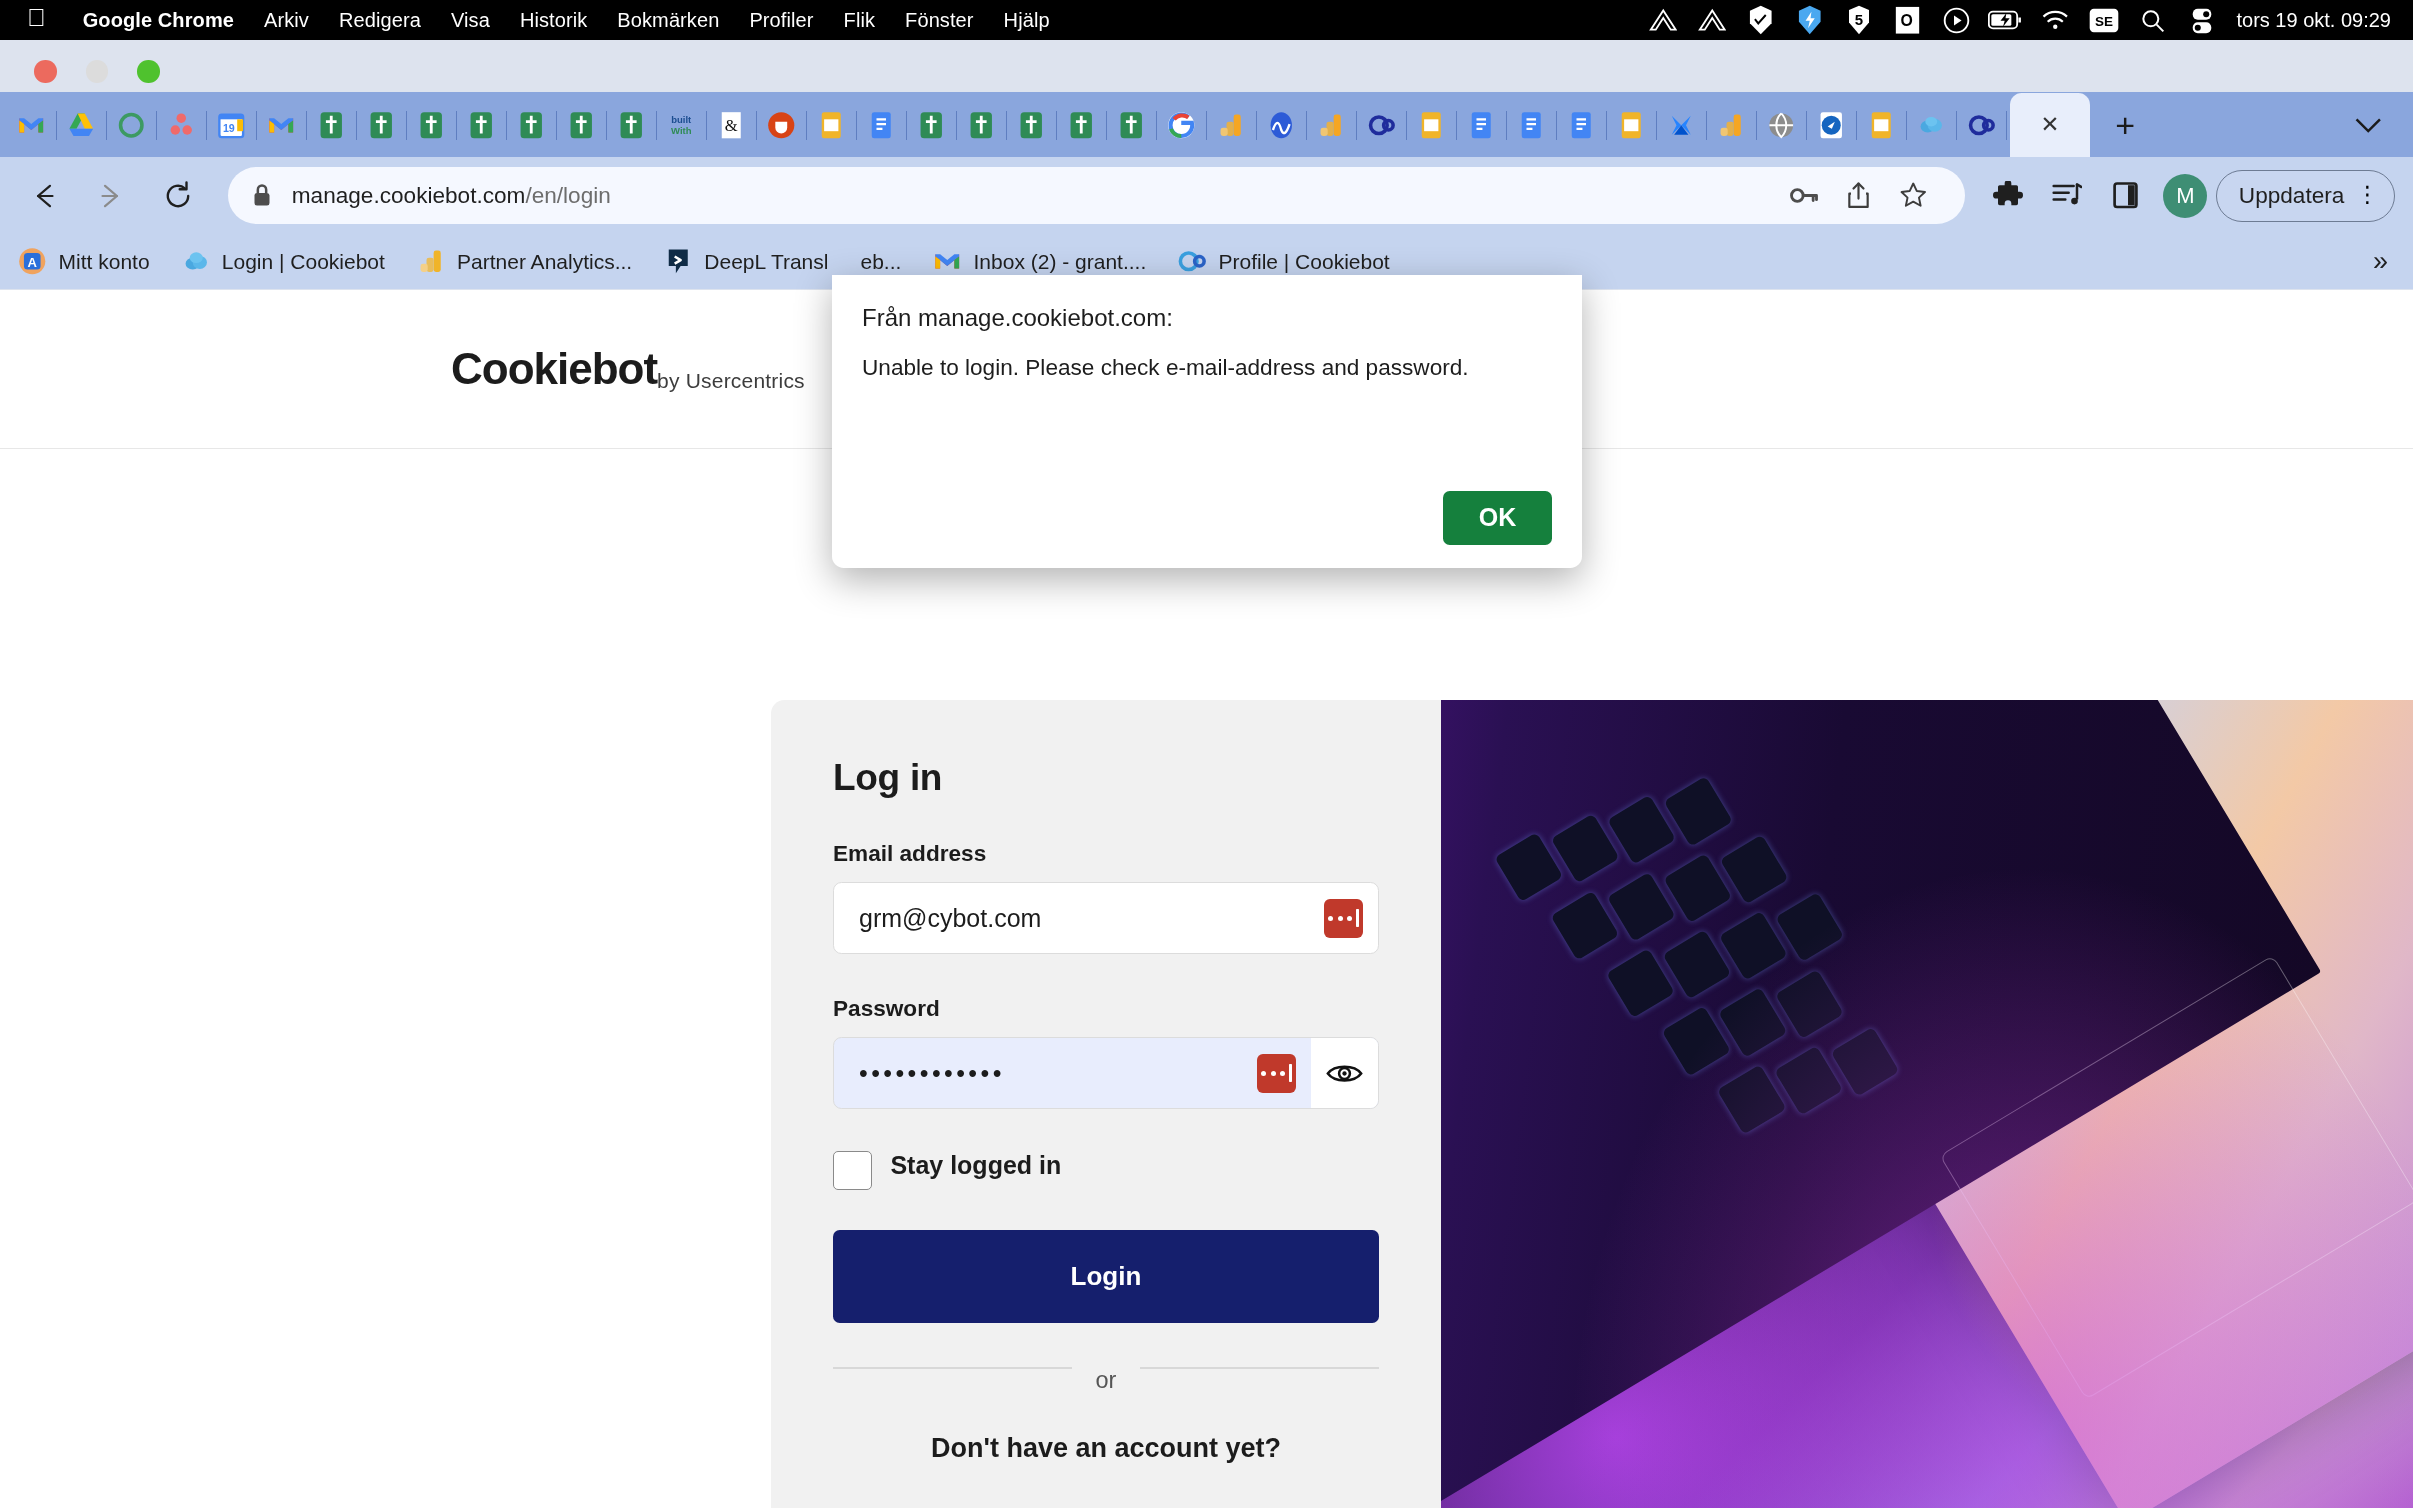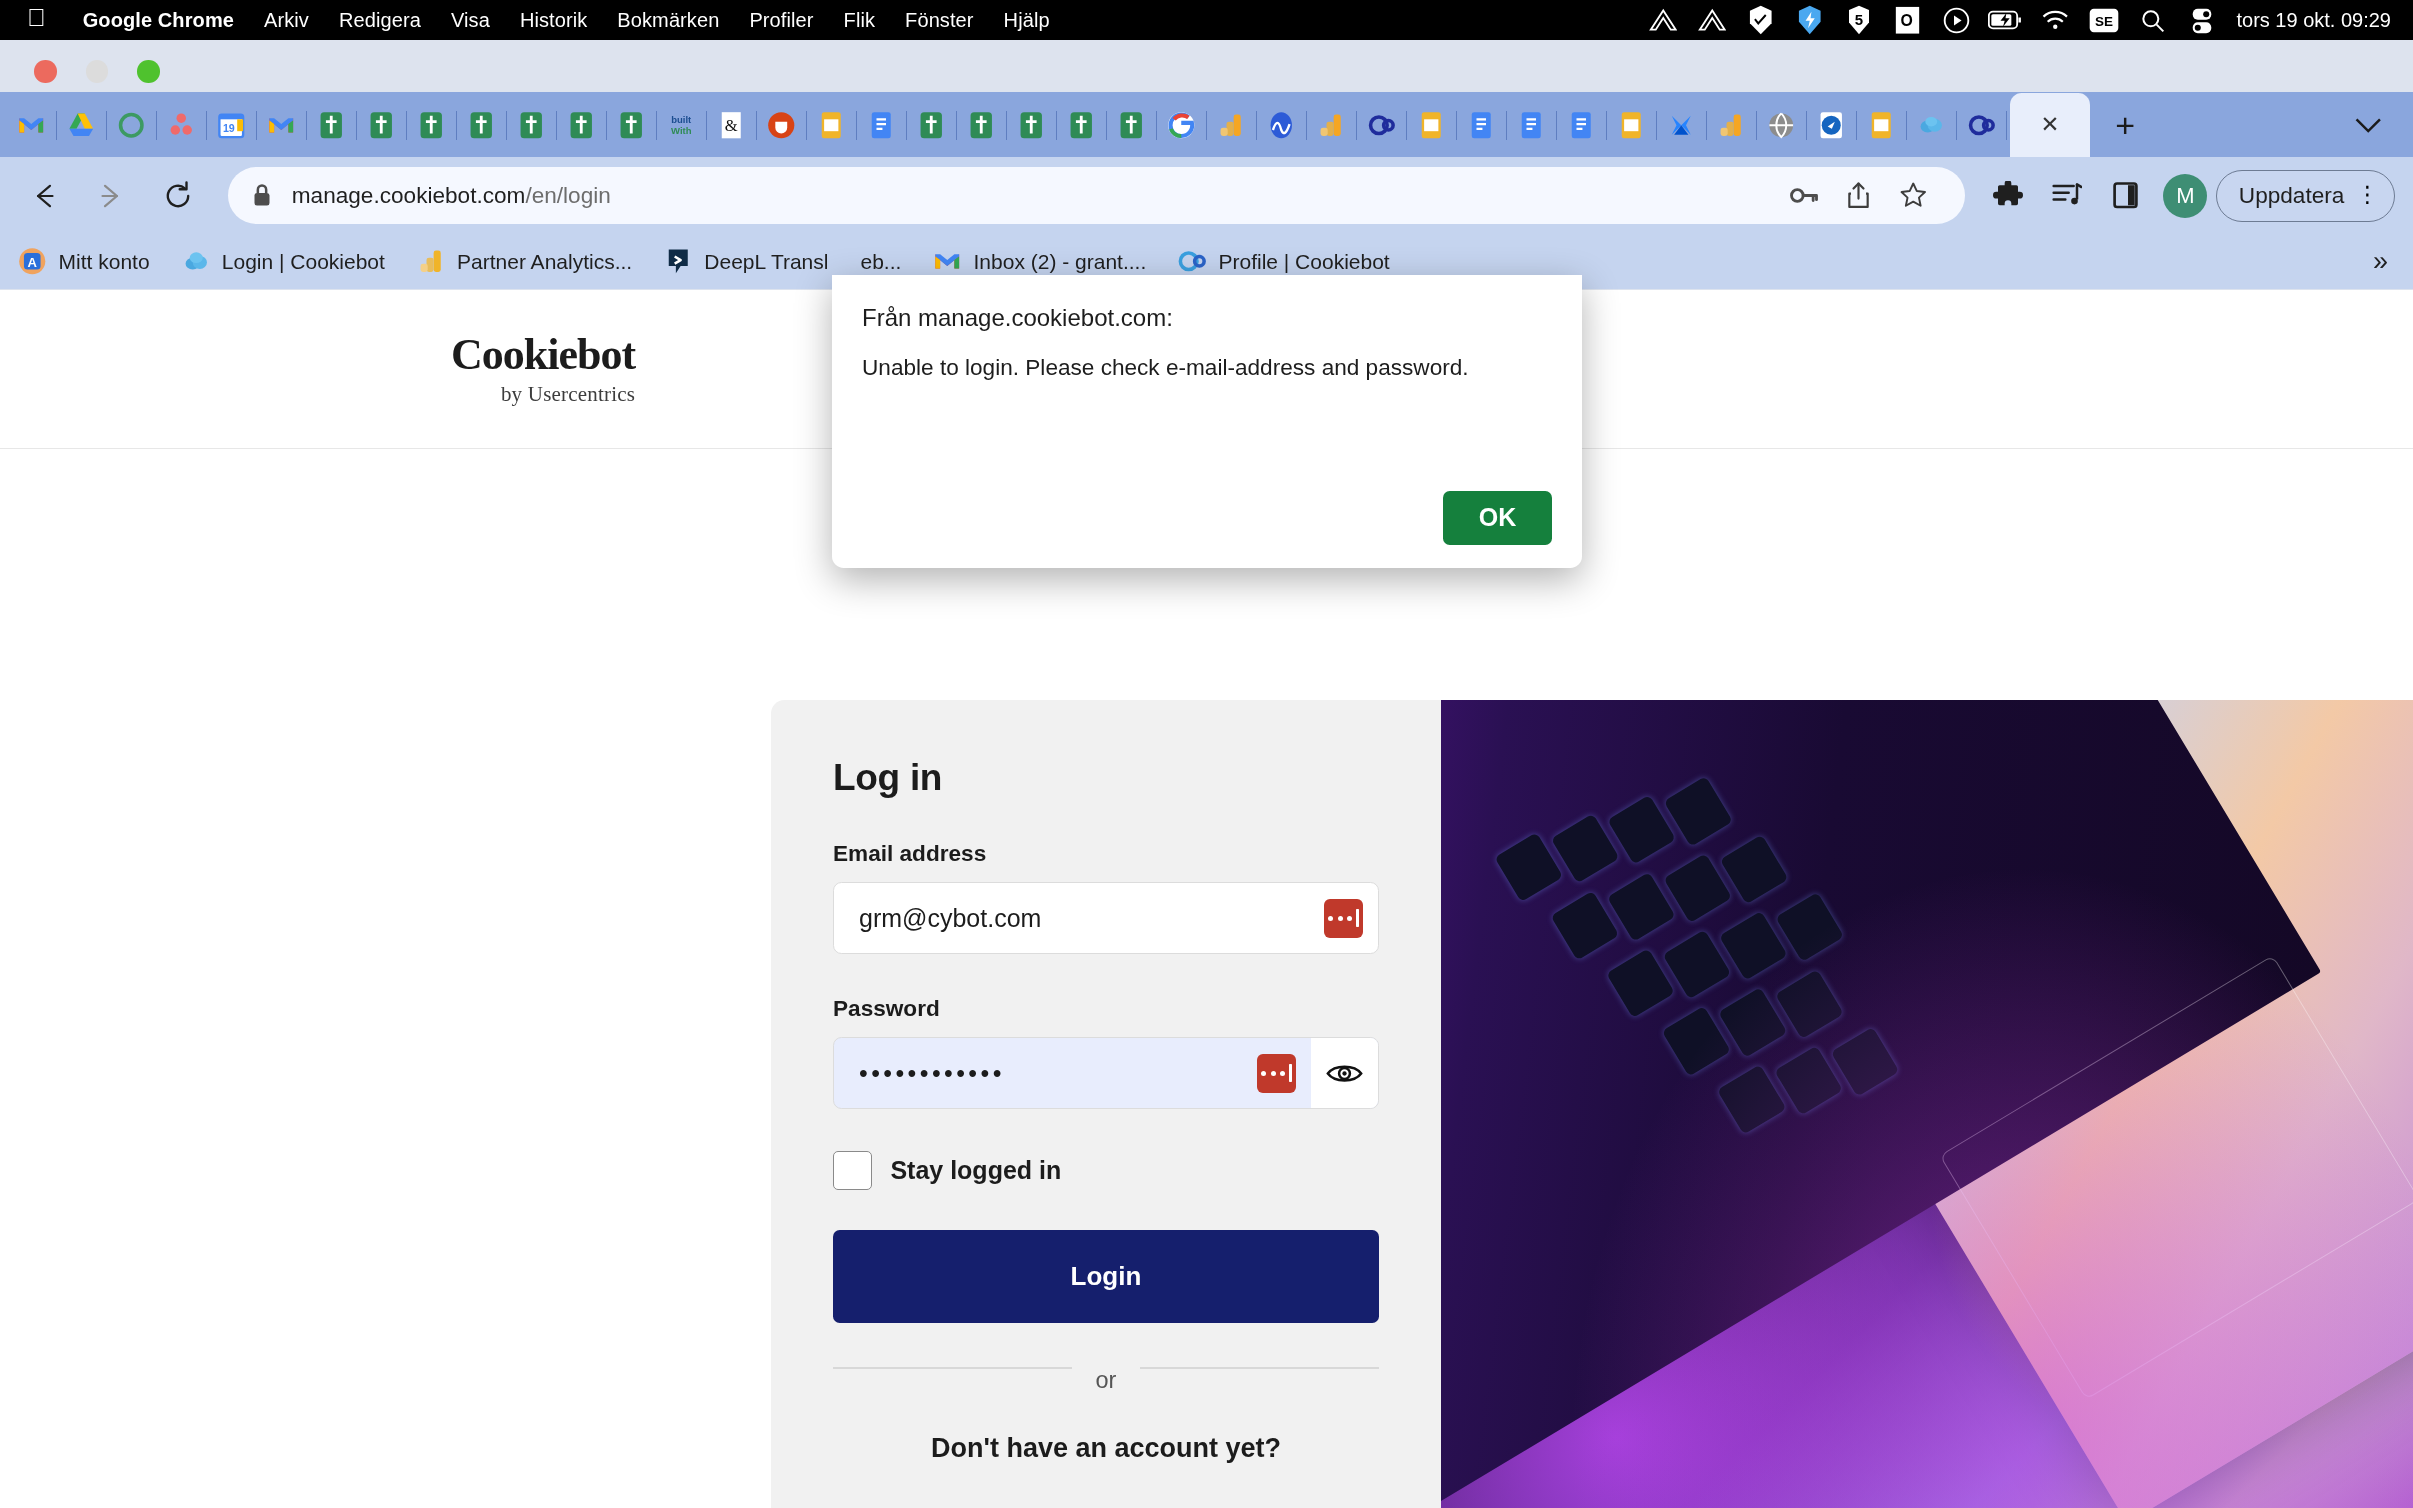--- a/index.html
+++ b/index.html
@@ -181,21 +181,21 @@
     width: 2413px; height: 1218px;
     background: #ffffff;
     overflow: hidden;
   }
   .page-header {
     height: 159px; width: 100%;
     border-bottom: 1.7px solid #e7e7e7;
     display: flex; align-items: center;
     padding-left: 451px;
   }
-  .logo-wrap { display: flex; flex-direction: column; align-items: flex-start; font-family: Liberation Serif, serif; }
+  .logo-wrap { display: flex; flex-direction: row; align-items: flex-start; }
   .logo-main {
     font-size: 44px; font-weight: bold; color: #1c1c1c;
     letter-spacing: -1px; line-height: 1;
   }
   .logo-sub {
     font-size: 21px; color: #3d3d3d; line-height: 1;
     margin-top: 6.7px; align-self: flex-end;
     letter-spacing: 0.2px;
   }
 
@@ -235,21 +235,21 @@
     width: 5px; height: 5px; border-radius: 50%;
     background: #fff; display: block;
   }
   .pw-badge .bar { width: 2.5px; height: 18.4px; background: #fff; border-radius: 0.8px; }
   .eye-box {
     width: 67px; height: 72px; background: #ffffff;
     display: flex; align-items: center; justify-content: center;
     flex: 0 0 auto;
   }
 
-  .checkrow { display: flex; align-items: center; gap: 18.4px; margin-top: 42px; }
+  .checkrow { display: flex; gap: 18.4px; margin-top: 42px; }
   .checkbox {
     width: 39px; height: 39px; border: 1.7px solid #8a8a8a;
     border-radius: 5px; background: #ffffff; flex: 0 0 auto;
   }
   .checkrow-label { font-size: 25px; font-weight: bold; color: #1c1c1c; }
 
   .login-btn {
     margin-top: 40px; height: 93px; width: 100%;
     background: #151f6d; border-radius: 6.7px; border: none;
     color: #ffffff; font-size: 26px; font-weight: bold;

